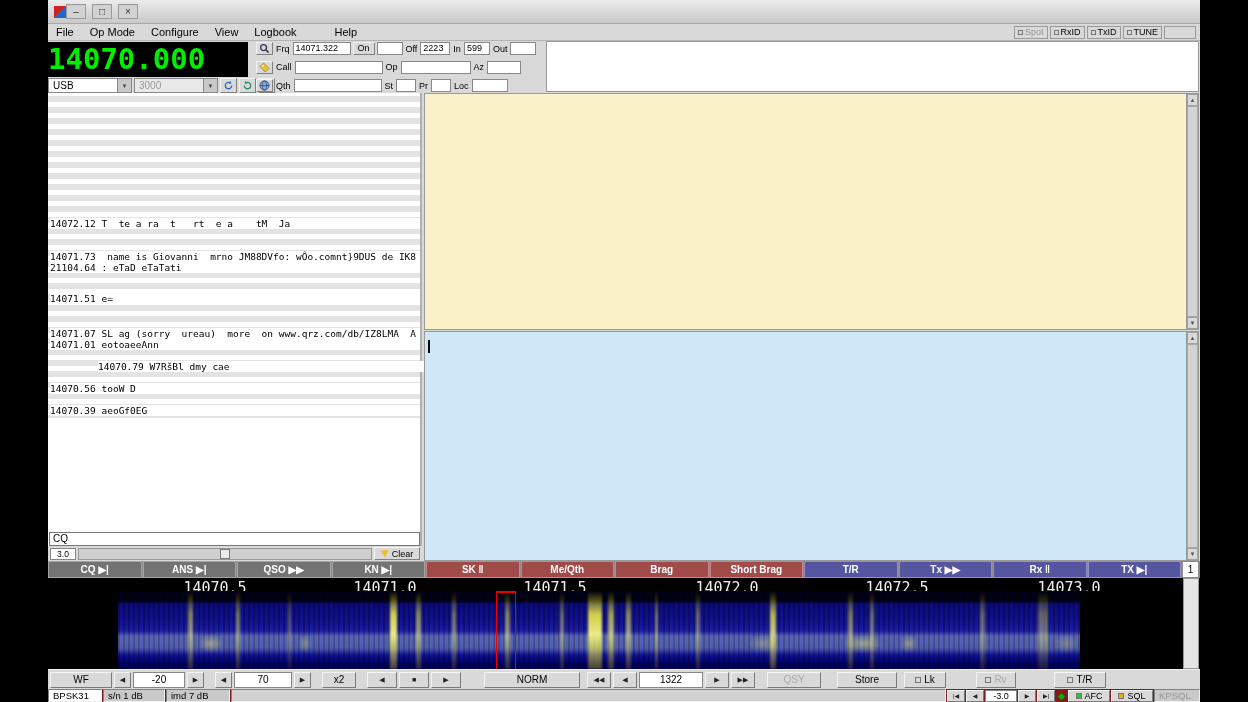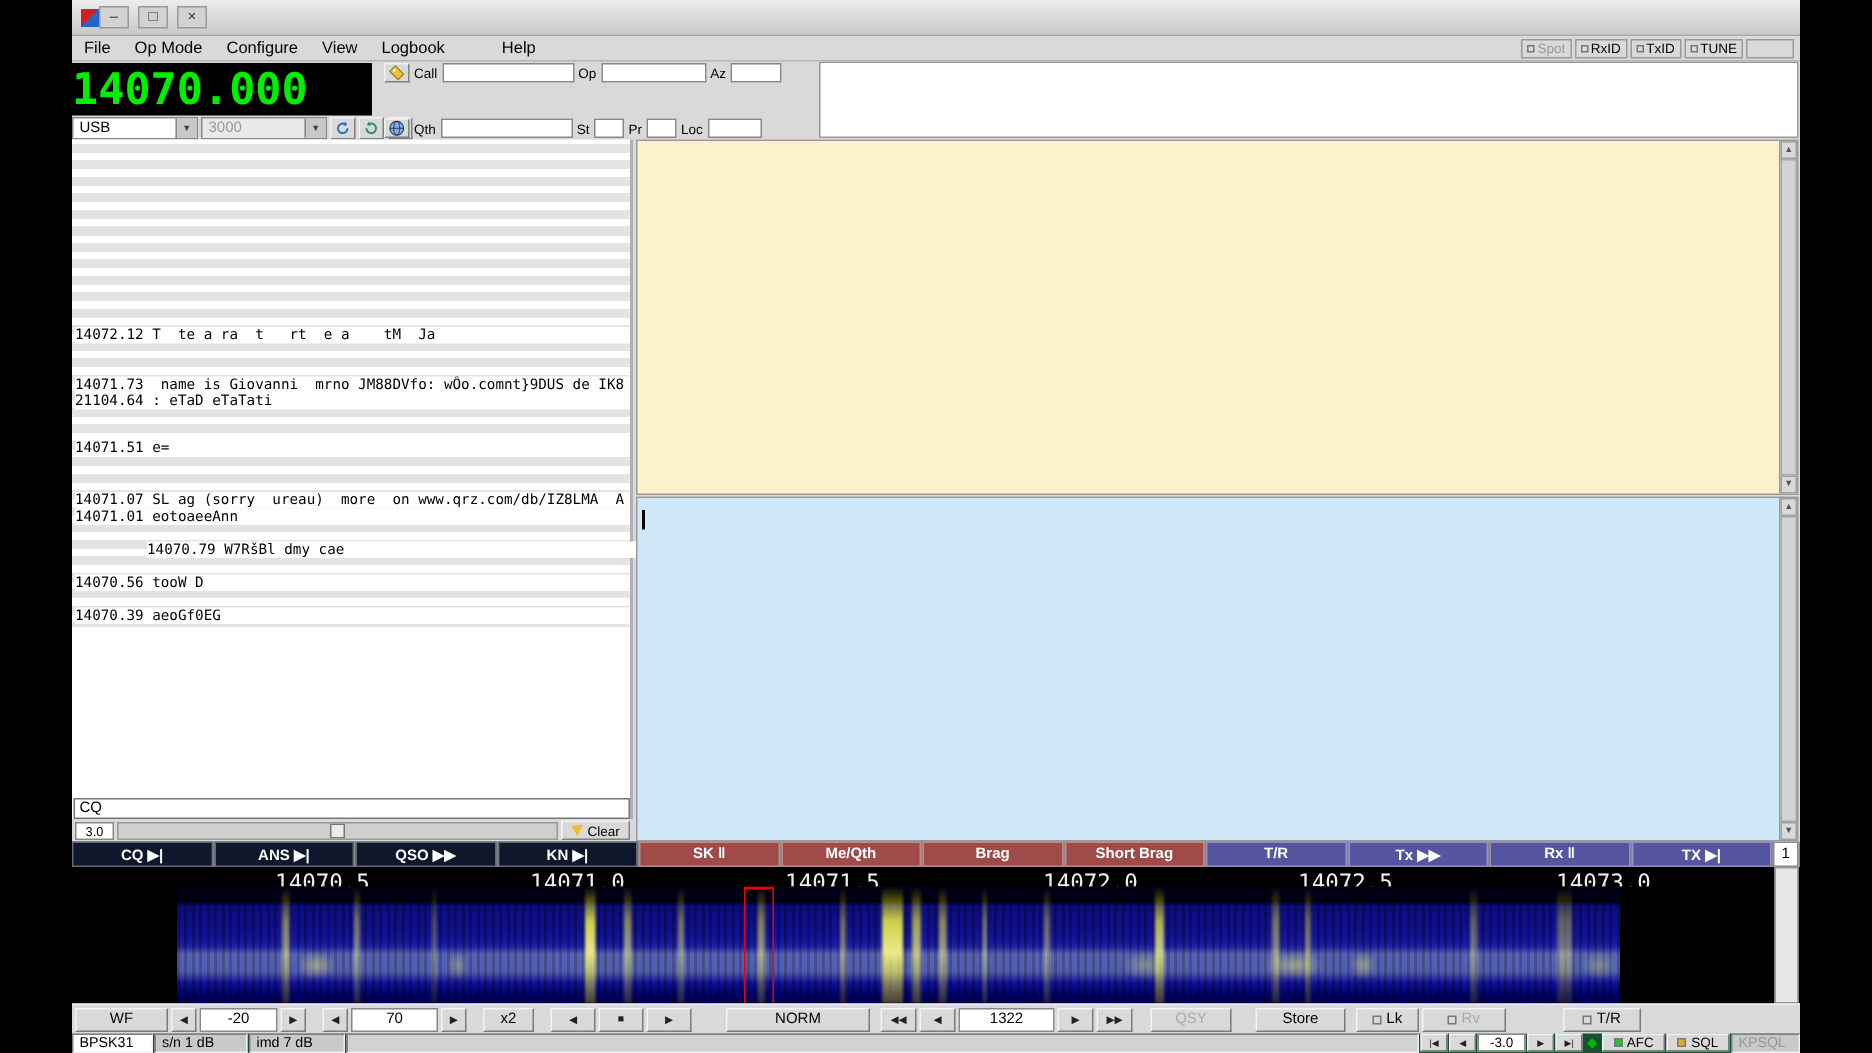--- a/index.html
+++ b/index.html
@@ -122,21 +122,21 @@
   .sb-thumb { position:absolute; left:0; top:12px; bottom:12px; width:100%; background:#d3d3d3; border:1px solid #a8a8a8; }
   .caret { position:absolute; left:3px; top:8px; width:2px; height:13px; background:#000; }
   
   .macro-row { position:absolute; left:0; top:561px; width:100%; height:17px; display:flex; background:#888; }
   .macro-buttons { display:flex; width:1134px; }
   .macro-btn {
     flex:1; margin-right:1px; height:17px; color:#fff; font-weight:bold; font-size:10px;
     display:flex; align-items:center; justify-content:center;
     border:1px solid rgba(255,255,255,.35); white-space:nowrap; overflow:hidden;
   }
-  .macro-btn.teal { background:#0f172a; }
+  .macro-btn.teal { background:#737373; }
   .macro-btn.maroon { background:#a04a4a; }
   .macro-btn.slate { background:#5656a0; }
   .macro-set { width:17px; height:17px; background:#fff; border:1px solid #888; text-align:center; font-size:10px; line-height:15px; }
   
   .wf-area { position:absolute; left:0; top:578px; width:100%; height:91px; background:#000; }
   .ruler { position:absolute; left:0; top:0; width:1135px; height:13px; background:#000; }
   .ruler-label {
     position:absolute; top:1px; transform:translateX(-50%); color:#eee;
     font-family:"DejaVu Sans Mono", monospace; font-size:15px;
   }
@@ -173,22 +173,22 @@
   .btn.disabled { color:#aaa; }
   .val {
     height:16px; background:#fff; border:1px solid #888; font-size:10px;
     display:flex; align-items:center; justify-content:center;
   }
   .led { width:6px; height:6px; border:1px solid #777; margin-right:3px; background:#d9d9d9; }
   .led.green { background:#2fbf2f; }
   .led.amber { background:#e0b020; }
   
   .statusbar {
-    position:absolute; left:0; top:689px; width:100%; height:13px; background:#14532d;
-    display:flex; align-items:flex-start; font-size:9.5px; gap:1px;
+    position:absolute; left:0; top:689px; width:100%; height:13px; background:#7f1d1d;
+    display:flex; align-items:center; font-size:9.5px; gap:1px;
   }
   .sb-box {
     height:13px; border:1px solid; border-color:#808080 #f0f0f0 #f0f0f0 #808080;
     background:#c9c9c9; display:flex; align-items:center; padding:0 4px; overflow:hidden; white-space:nowrap;
   }
   .sb-box.white { background:#fff; }
   .sb-box.disabled { color:#999; }
   .btn.sm, .val.sm { height:12px; font-size:9px; }
   .btn.sm.arrow { width:18px; font-size:6px; }
   .diamond { color:#0ab00a; font-size:9px; margin:0 2px; line-height:12px; }
@@ -265,20 +265,38 @@
         </span>
       <span class="mini-btn">
           <svg width="11" height="11" viewBox="0 0 12 12">
             <rect x="2" y="2" width="8" height="8" fill="#3a6ec0" stroke="#224" stroke-width="0.8"></rect>
             <rect x="4" y="2" width="4" height="3" fill="#cfe0f5"></rect>
           </svg>
         </span>
     </div>
 
     <div class="qso-fields">
+      <div class="qso-row">
+        <span class="mini-btn" style="height:13px">
+            <svg width="11" height="11" viewBox="0 0 12 12">
+              <circle cx="5" cy="5" r="3.2" fill="none" stroke="#335" stroke-width="1.4"></circle>
+              <line x1="7.5" y1="7.5" x2="10.5" y2="10.5" stroke="#335" stroke-width="1.6"></line>
+            </svg>
+          </span>
+        <span class="lab">Frq</span>
+        <span class="fld" style="width:58px">14071.322</span>
+        <span class="fl-btn">On</span>
+        <span class="fld" style="width:26px"></span>
+        <span class="lab">Off</span>
+        <span class="fld" style="width:30px">2223</span>
+        <span class="lab">In</span>
+        <span class="fld" style="width:26px">599</span>
+        <span class="lab">Out</span>
+        <span class="fld" style="width:26px"></span>
+      </div>
       <div class="qso-row">
         <span class="mini-btn" style="height:13px">
             <svg width="11" height="11" viewBox="0 0 12 12">
               <path d="M1 5 L5 1 L11 7 L7 11 Z" fill="#e8c23a" stroke="#947b1a" stroke-width="0.8"></path>
               <circle cx="4.2" cy="4.2" r="1" fill="#fff"></circle>
             </svg>
           </span>
         <span class="lab">Call</span>
         <span class="fld" style="width:88px"></span>
         <span class="lab">Op</span>
@@ -430,21 +448,21 @@
     <div class="btn arrow" style="width:24px">◀</div>
     <div class="val" style="width:64px">1322</div>
     <div class="btn arrow" style="width:24px">▶</div>
     <div class="btn arrow" style="width:24px">▶▶</div>
     <div class="btn disabled" style="width:54px;margin-left:10px">QSY</div>
     <div class="btn" style="width:60px;margin-left:14px">Store</div>
     <div class="btn" style="width:42px;margin-left:5px">
       <span class="led"></span>
       <span>Lk</span>
     </div>
-    <div class="btn disabled" style="width:56px;">
+    <div class="btn disabled" style="width:40px;margin-left:28px">
       <span class="led"></span>
       <span>Rv</span>
     </div>
     <div class="btn" style="width:52px;margin-left:36px">
       <span class="led"></span>
       <span>T/R</span>
     </div>
   </div>
 
   <div class="statusbar">

